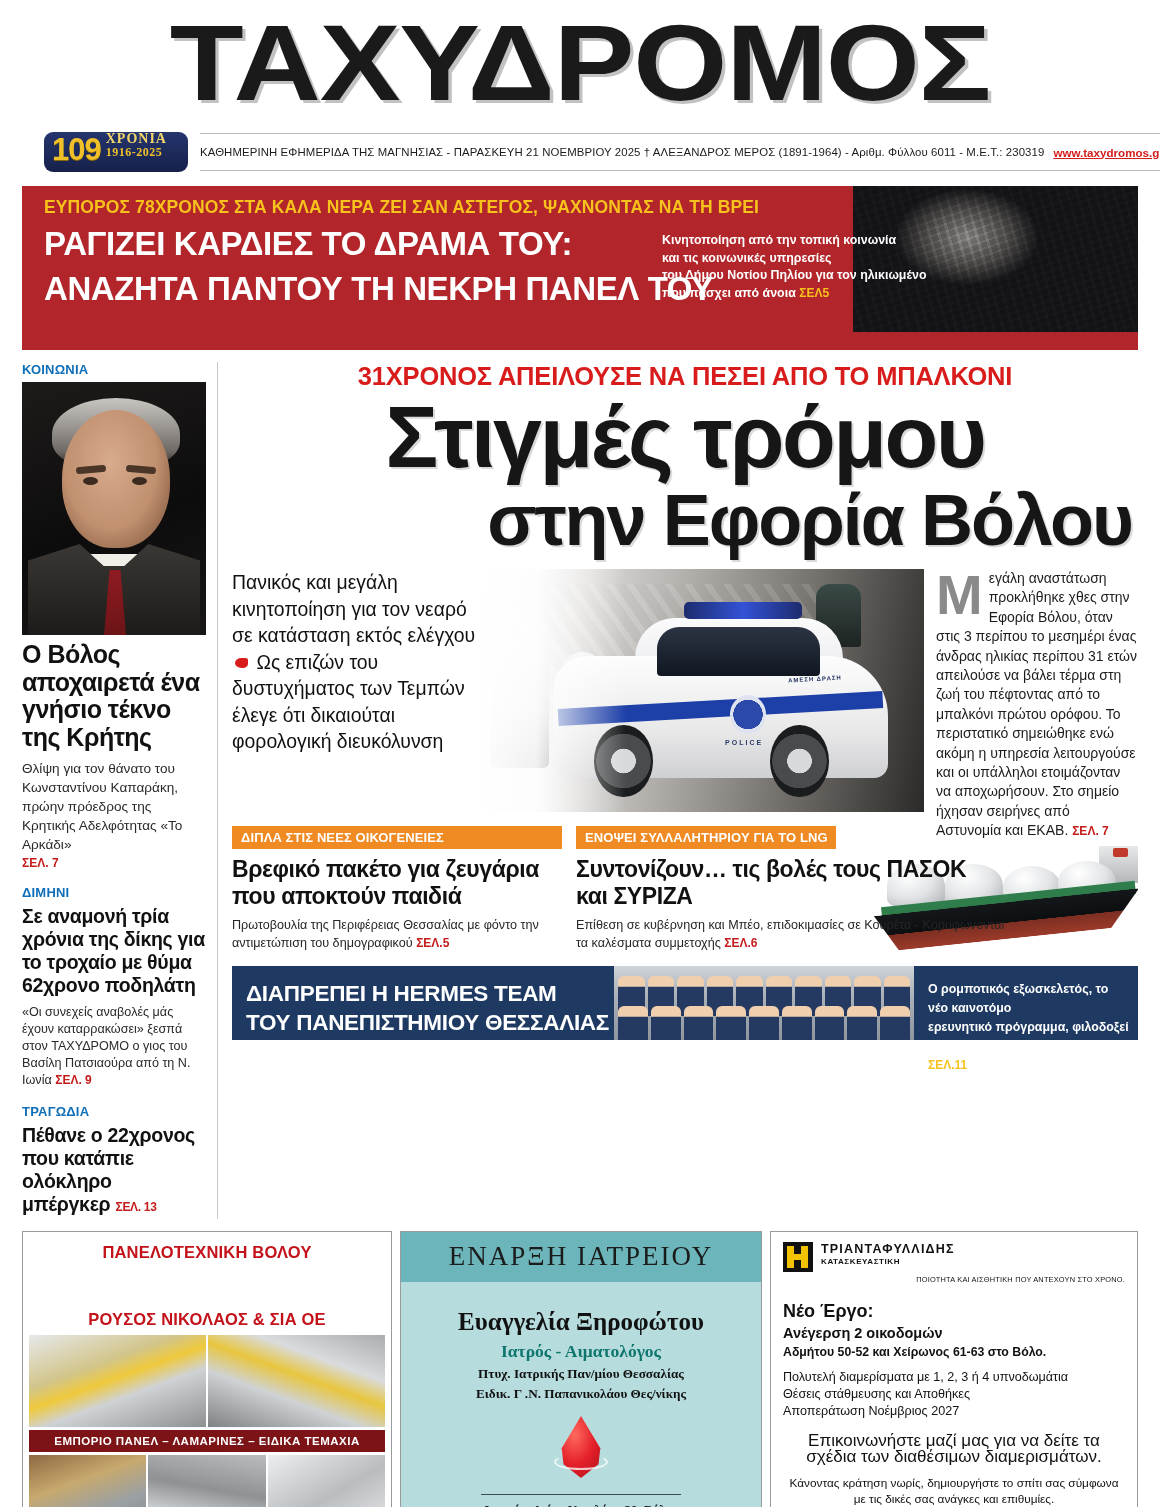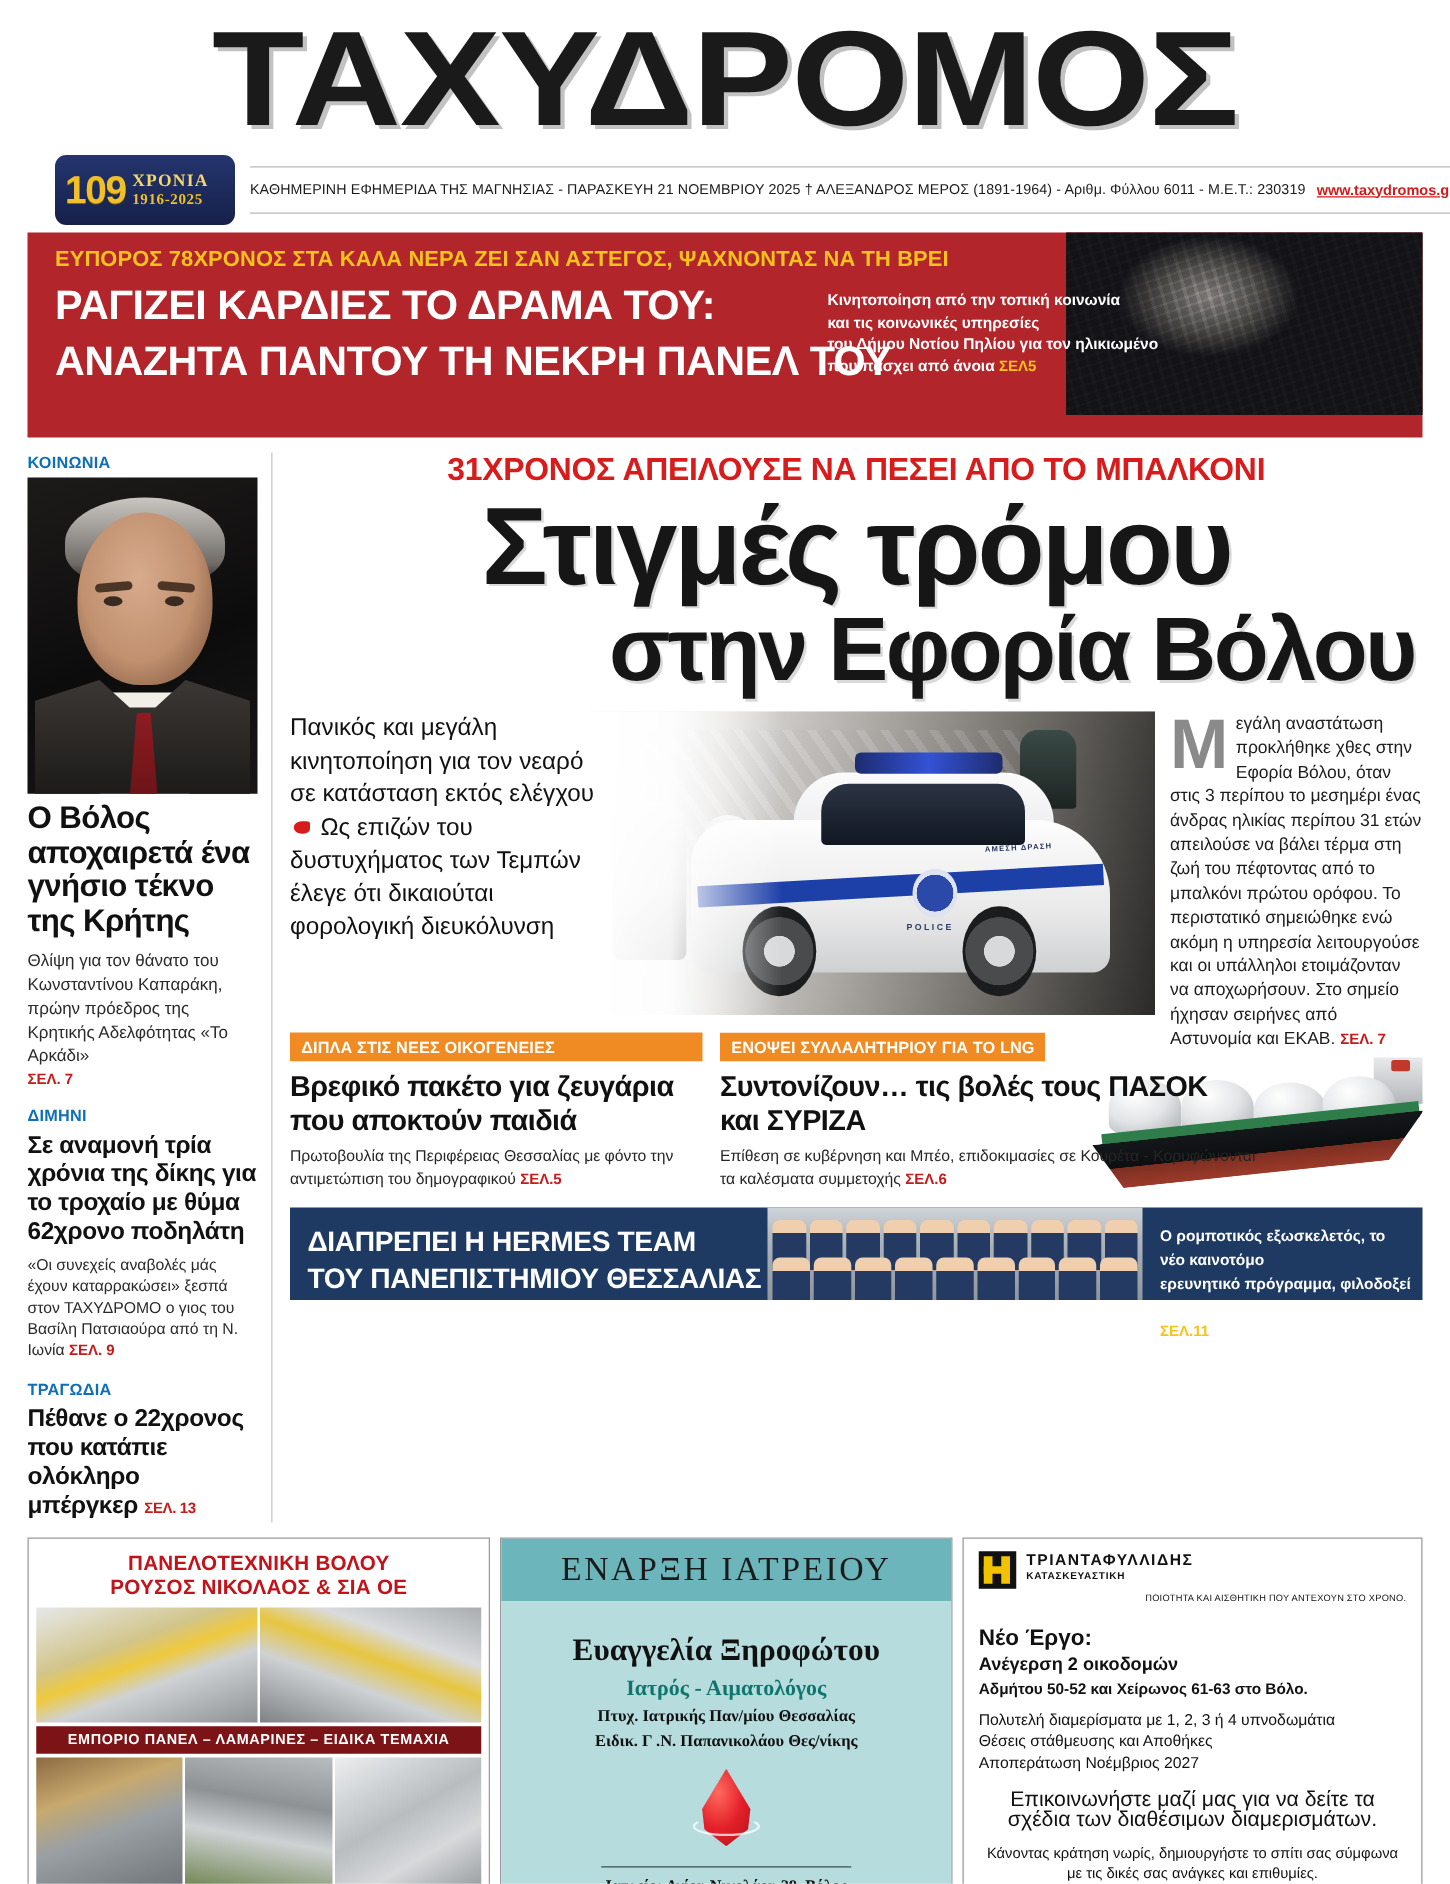--- a/index.html
+++ b/index.html
@@ -23,24 +23,24 @@
     color:#1a1a1a;
     text-shadow: 3px 3px 0 rgba(120,120,120,.45);
     transform: scaleX(1.12);
     transform-origin: center;
   }
   .infobar {
     position:relative; height:48px; margin:0 22px 0 44px;
     display:flex; align-items:center;
   }
   .anniv {
-    width:144px; height:56px; flex:0 0 144px;
+    width:144px; height:40px; flex:0 0 144px;
     background: linear-gradient(180deg,#24356e 0%,#16204a 100%);
     border-radius:9px; position:relative; overflow:hidden;
-    display:flex; align-items:center;
+    display:flex; 
   }
   .anniv .num {
     font-weight:bold; font-size:31px; color:#f0c02a;
     margin-left:8px; letter-spacing:-1px;
     text-shadow: 0 1px 0 #8a6a05;
   }
   .anniv .stack { margin-left:5px; line-height:1; }
   .anniv .y1 { font-family:"Liberation Serif",serif; font-weight:bold; font-size:14px; color:#f5d66b; letter-spacing:1px; }
   .anniv .y2 { font-family:"Liberation Serif",serif; font-weight:bold; font-size:12px; color:#f0c02a; letter-spacing:.5px; }
   .infoline {
@@ -179,21 +179,21 @@
   .hbar .hdesc .sel { color:#f7c21c; }
 
   
   .adrow { display:flex; gap:8px; margin:12px 22px 0 22px; }
   .ad { border:1px solid #9a9a9a; position:relative; background:#fff; }
   .ad1 { width:370px; flex:0 0 370px; height:336px; padding:6px; }
   .ad2 { width:362px; flex:0 0 362px; height:336px; }
   .ad3 { flex:1; height:336px; padding:10px 12px; }
 
   .ad1-h1 { color:#c4121a; font-weight:bold; font-size:16.5px; text-align:center; letter-spacing:.2px; margin-top:5px; }
-  .ad1-h2 { color:#c4121a; font-weight:bold; font-size:16.5px; text-align:center; letter-spacing:.2px; margin-bottom:6px; }
+  .ad1-h2 { color:#c4121a; font-weight:bold; font-size:16.5px; text-align:center; letter-spacing:.2px; margin-bottom:6px;margin-top:48px; }
   .ad1-imgs { height:92px; display:flex; gap:2px; }
   .ad1-imgs .im { flex:1; background:linear-gradient(150deg,#cfd2d4 0%,#9fa3a6 40%,#e8dcb0 60%,#b4b7ba 100%); }
   .ad1-imgs .im.a { background:linear-gradient(160deg,#e6e8ea 0%,#d2c58a 35%,#efc93c 48%,#cfd2d4 62%,#8d9194 100%); }
   .ad1-imgs .im.b { background:linear-gradient(200deg,#a9adb0 0%,#d9dbdd 30%,#e8c63f 46%,#cfd2d4 64%,#7e8285 100%); }
   .ad1-strip { background:#7c1417; color:#fff; font-weight:bold; font-size:11.5px; text-align:center; padding:5px 0; letter-spacing:.5px; margin:3px 0; }
   .ad1-imgs2 { height:104px; display:flex; gap:2px; }
   .ad1-imgs2 .im { flex:1; }
   .ad1-imgs2 .c { background:linear-gradient(160deg,#8d6a42 0%,#c7a96e 30%,#9aa0a4 55%,#6f7478 100%); }
   .ad1-imgs2 .d { background:linear-gradient(190deg,#b9bdc0 0%,#8e9295 35%,#cfd2d4 60%,#6f8552 100%); }
   .ad1-imgs2 .e { background:linear-gradient(150deg,#eceeef 0%,#b9bdc0 45%,#d7d9db 70%,#9a9ea1 100%); }

